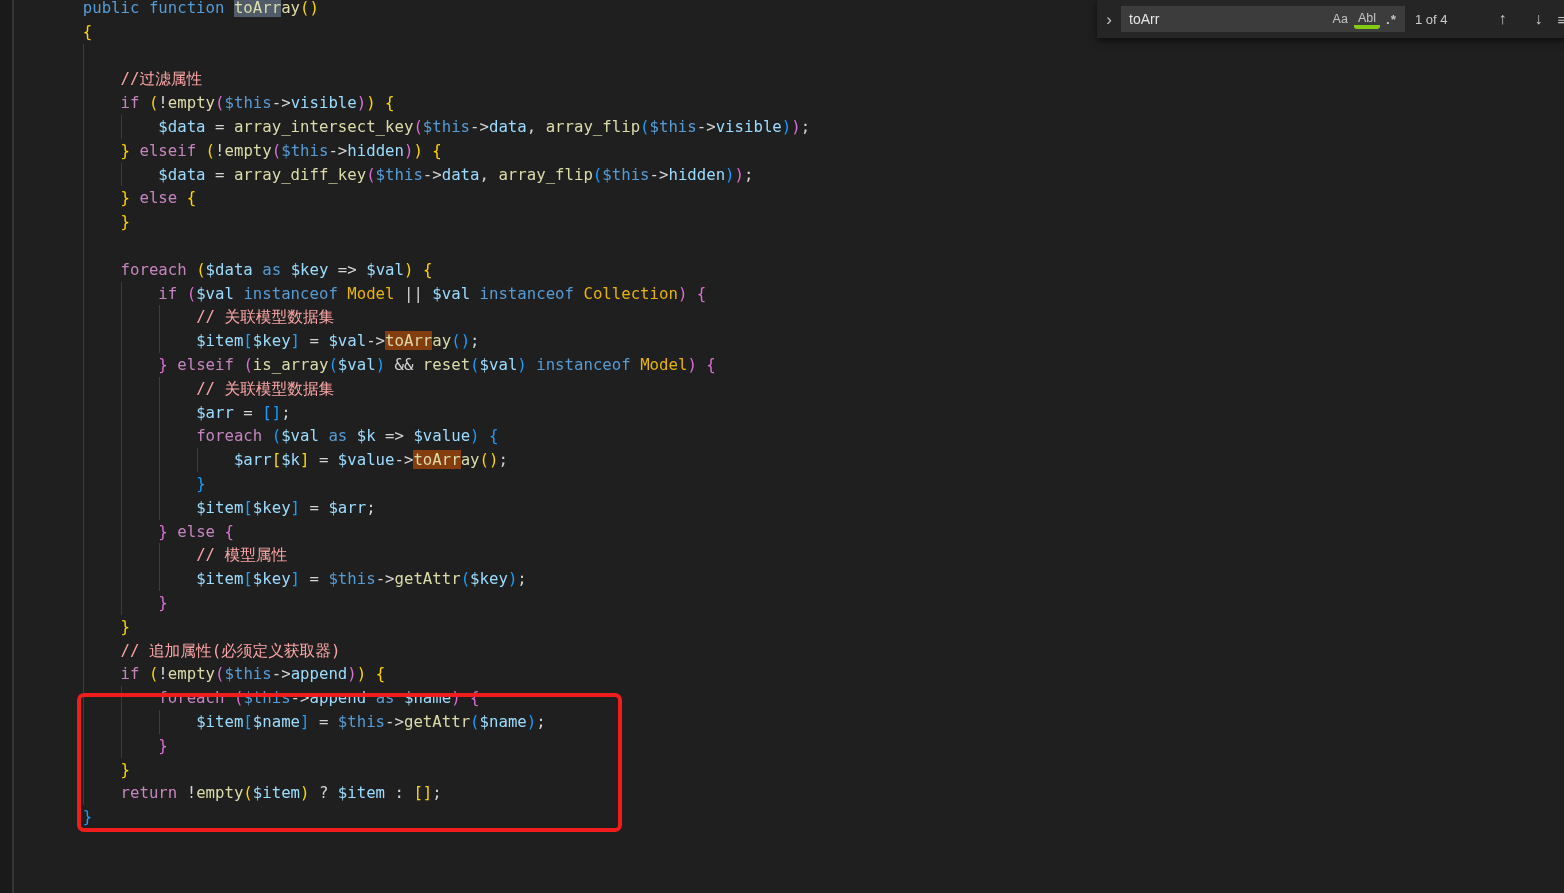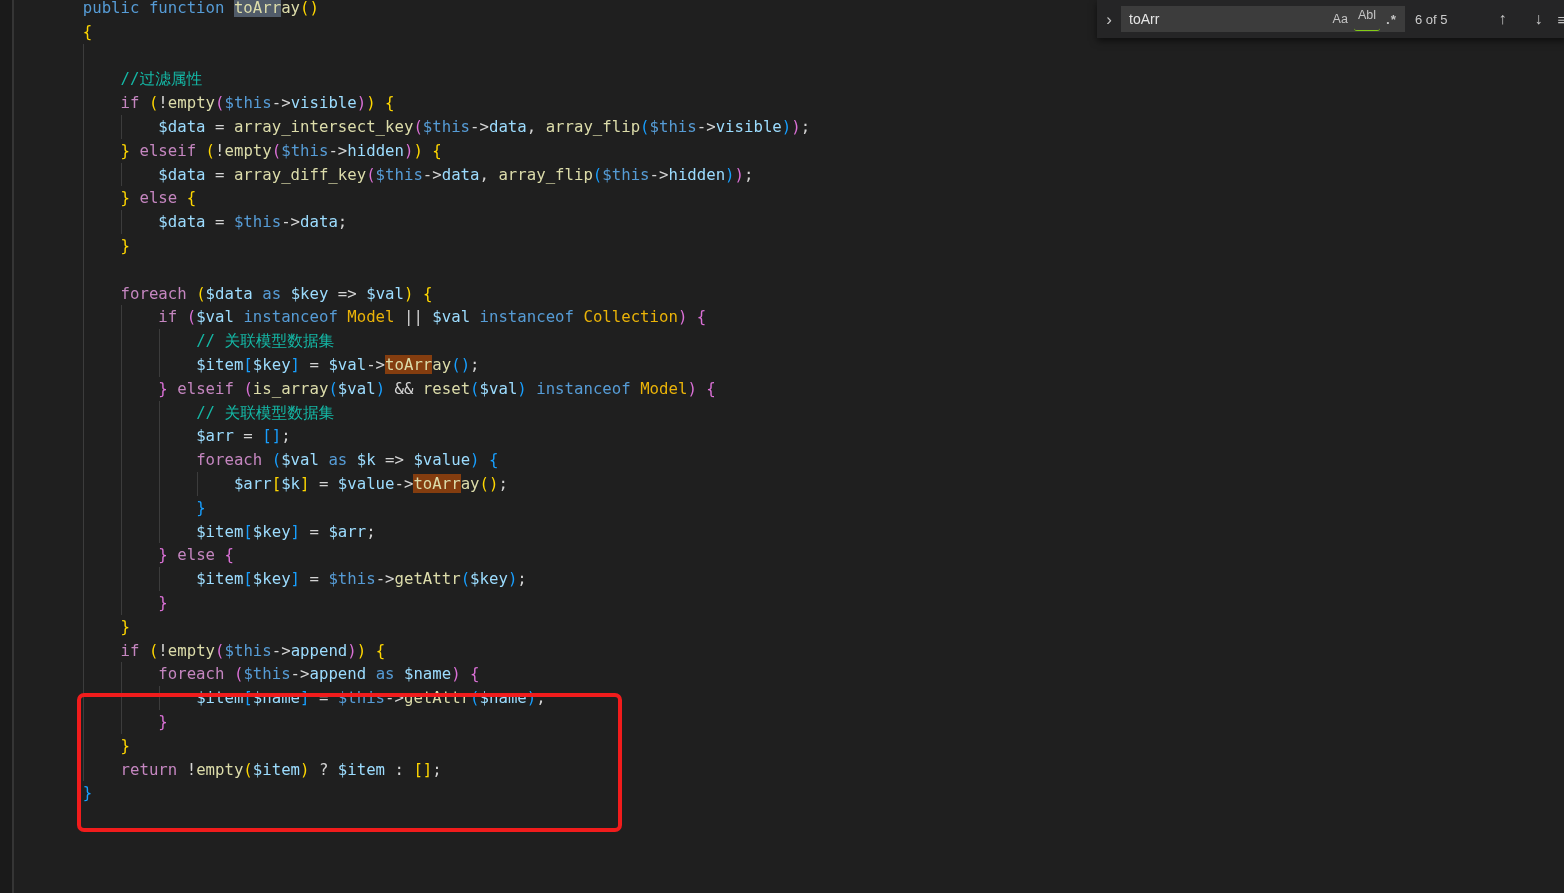--- a/index.html
+++ b/index.html
@@ -19,21 +19,21 @@
     font-family:"DejaVu Sans Mono",monospace;
     font-size:15.7px;color:#d4d4d4;
   }
   .line{position:relative;height:23.8px;line-height:23.8px;white-space:pre;padding-left:31px;}
   .guide{position:absolute;top:0;bottom:0;width:1px;background:#3c3c3c;}
   .tk-kw{color:#c586c0}
   .tk-st{color:#569cd6}
   .tk-fn{color:#dcdcaa}
   .tk-vr{color:#9cdcfe}
   .tk-cl{color:#eab308}
-  .tk-cm{color:#14b8a6}
+  .tk-cm{color:#fca5a5}
   .tk-op{color:#d4d4d4}
   .tk-b1{color:#ffd700}
   .tk-b2{color:#da70d6}
   .tk-b3{color:#179fff}
   .hl-cur{background:#515c6a;}
   .hl-find{background:rgba(234,92,0,.5);}
   
   .annotation{
     position:absolute;left:77px;top:693px;width:545px;height:139px;
     border:4px solid #f11c1c;border-radius:7px;box-sizing:border-box;
@@ -58,21 +58,21 @@
   .fw-input{
     flex:1 1 auto;min-width:0;background:transparent;border:none;outline:none;
     color:#e6e6e6;font-size:14px;font-family:"Liberation Sans",sans-serif;
     padding:0 0 0 8px;
   }
   .fw-opt{
     flex:0 0 auto;display:inline-block;text-align:center;color:#c5c5c5;
     padding:1px 4px;margin-left:2px;border-radius:3px;cursor:pointer;
     font-size:12.5px;
   }
-  .fw-opt.uline{border-bottom:1px solid #84cc16;padding-bottom:8px;}
+  .fw-opt.uline{border-bottom:4px solid #84cc16;padding-bottom:0;}
   .fw-opt.regex{font-weight:bold;letter-spacing:1px;font-size:13.5px;}
   .fw-results{margin-left:10px;white-space:nowrap;color:#cccccc;}
   .fw-nav{
     margin-left:14px;color:#c5c5c5;font-size:16px;cursor:pointer;
     width:22px;text-align:center;flex:0 0 auto;
   }
   .fw-nav.first{margin-left:44px;}
   .fw-sel{margin-left:8px;color:#c5c5c5;font-size:15px;flex:0 0 auto;}
 </style>
 </head>
@@ -83,38 +83,39 @@
   <div class="code" id="code">
       <div class="line"><span>    </span><span class="tk-st">public function </span><span class="tk-fn hl-cur">toArr</span><span class="tk-fn">ay</span><span class="tk-b1">()</span></div>
       <div class="line"><span>    </span><span class="tk-b1">{</span></div>
       <div class="line"><span class="guide" style="left: 68.9px;"></span></div>
       <div class="line"><span class="guide" style="left: 68.9px;"></span><span>        </span><span class="tk-cm">//过滤属性</span></div>
       <div class="line"><span class="guide" style="left: 68.9px;"></span><span>        </span><span class="tk-kw">if</span><span class="tk-op"> </span><span class="tk-b1">(</span><span class="tk-op">!</span><span class="tk-fn">empty</span><span class="tk-b2">(</span><span class="tk-st">$this</span><span class="tk-op">-&gt;</span><span class="tk-vr">visible</span><span class="tk-b2">)</span><span class="tk-b1">)</span><span class="tk-op"> </span><span class="tk-b1">{</span></div>
       <div class="line"><span class="guide" style="left: 68.9px;"></span><span class="guide" style="left: 106.8px;"></span><span>            </span><span class="tk-vr">$data</span><span class="tk-op"> = </span><span class="tk-fn">array_intersect_key</span><span class="tk-b2">(</span><span class="tk-st">$this</span><span class="tk-op">-&gt;</span><span class="tk-vr">data</span><span class="tk-op">, </span><span class="tk-fn">array_flip</span><span class="tk-b3">(</span><span class="tk-st">$this</span><span class="tk-op">-&gt;</span><span class="tk-vr">visible</span><span class="tk-b3">)</span><span class="tk-b2">)</span><span class="tk-op">;</span></div>
       <div class="line"><span class="guide" style="left: 68.9px;"></span><span>        </span><span class="tk-b1">}</span><span class="tk-op"> </span><span class="tk-kw">elseif</span><span class="tk-op"> </span><span class="tk-b1">(</span><span class="tk-op">!</span><span class="tk-fn">empty</span><span class="tk-b2">(</span><span class="tk-st">$this</span><span class="tk-op">-&gt;</span><span class="tk-vr">hidden</span><span class="tk-b2">)</span><span class="tk-b1">)</span><span class="tk-op"> </span><span class="tk-b1">{</span></div>
       <div class="line"><span class="guide" style="left: 68.9px;"></span><span class="guide" style="left: 106.8px;"></span><span>            </span><span class="tk-vr">$data</span><span class="tk-op"> = </span><span class="tk-fn">array_diff_key</span><span class="tk-b2">(</span><span class="tk-st">$this</span><span class="tk-op">-&gt;</span><span class="tk-vr">data</span><span class="tk-op">, </span><span class="tk-fn">array_flip</span><span class="tk-b3">(</span><span class="tk-st">$this</span><span class="tk-op">-&gt;</span><span class="tk-vr">hidden</span><span class="tk-b3">)</span><span class="tk-b2">)</span><span class="tk-op">;</span></div>
       <div class="line"><span class="guide" style="left: 68.9px;"></span><span>        </span><span class="tk-b1">}</span><span class="tk-op"> </span><span class="tk-kw">else</span><span class="tk-op"> </span><span class="tk-b1">{</span></div>
-      <div class="line"><span class="guide" style="left: 68.9px;"></span><span class="guide" style="left: 106.8px;"></span><span>            </span><span class="tk-vr">$data</span><span class="tk-op"> = </span><span class="tk-st">$this</span><span class="tk-op">-&gt;</span><span class="tk-vr">data</span><span class="tk-op">;</span></div>
       <div class="line"><span class="guide" style="left: 68.9px;"></span><span>        </span><span class="tk-b1">}</span></div>
       <div class="line"><span class="guide" style="left: 68.9px;"></span></div>
       <div class="line"><span class="guide" style="left: 68.9px;"></span><span>        </span><span class="tk-kw">foreach</span><span class="tk-op"> </span><span class="tk-b1">(</span><span class="tk-vr">$data</span><span class="tk-op"> </span><span class="tk-st">as</span><span class="tk-op"> </span><span class="tk-vr">$key</span><span class="tk-op"> =&gt; </span><span class="tk-vr">$val</span><span class="tk-b1">)</span><span class="tk-op"> </span><span class="tk-b1">{</span></div>
       <div class="line"><span class="guide" style="left: 68.9px;"></span><span class="guide" style="left: 106.8px;"></span><span>            </span><span class="tk-kw">if</span><span class="tk-op"> </span><span class="tk-b2">(</span><span class="tk-vr">$val</span><span class="tk-op"> </span><span class="tk-st">instanceof</span><span class="tk-op"> </span><span class="tk-cl">Model</span><span class="tk-op"> || </span><span class="tk-vr">$val</span><span class="tk-op"> </span><span class="tk-st">instanceof</span><span class="tk-op"> </span><span class="tk-cl">Collection</span><span class="tk-b2">)</span><span class="tk-op"> </span><span class="tk-b2">{</span></div>
       <div class="line"><span class="guide" style="left: 68.9px;"></span><span class="guide" style="left: 106.8px;"></span><span class="guide" style="left: 144.7px;"></span><span>                </span><span class="tk-cm">// 关联模型数据集</span></div>
       <div class="line"><span class="guide" style="left: 68.9px;"></span><span class="guide" style="left: 106.8px;"></span><span class="guide" style="left: 144.7px;"></span><span>                </span><span class="tk-vr">$item</span><span class="tk-b3">[</span><span class="tk-vr">$key</span><span class="tk-b3">]</span><span class="tk-op"> = </span><span class="tk-vr">$val</span><span class="tk-op">-&gt;</span><span class="tk-fn hl-find">toArr</span><span class="tk-fn">ay</span><span class="tk-b3">()</span><span class="tk-op">;</span></div>
       <div class="line"><span class="guide" style="left: 68.9px;"></span><span class="guide" style="left: 106.8px;"></span><span>            </span><span class="tk-b2">}</span><span class="tk-op"> </span><span class="tk-kw">elseif</span><span class="tk-op"> </span><span class="tk-b2">(</span><span class="tk-fn">is_array</span><span class="tk-b3">(</span><span class="tk-vr">$val</span><span class="tk-b3">)</span><span class="tk-op"> &amp;&amp; </span><span class="tk-fn">reset</span><span class="tk-b3">(</span><span class="tk-vr">$val</span><span class="tk-b3">)</span><span class="tk-op"> </span><span class="tk-st">instanceof</span><span class="tk-op"> </span><span class="tk-cl">Model</span><span class="tk-b2">)</span><span class="tk-op"> </span><span class="tk-b2">{</span></div>
       <div class="line"><span class="guide" style="left: 68.9px;"></span><span class="guide" style="left: 106.8px;"></span><span class="guide" style="left: 144.7px;"></span><span>                </span><span class="tk-cm">// 关联模型数据集</span></div>
       <div class="line"><span class="guide" style="left: 68.9px;"></span><span class="guide" style="left: 106.8px;"></span><span class="guide" style="left: 144.7px;"></span><span>                </span><span class="tk-vr">$arr</span><span class="tk-op"> = </span><span class="tk-b3">[]</span><span class="tk-op">;</span></div>
       <div class="line"><span class="guide" style="left: 68.9px;"></span><span class="guide" style="left: 106.8px;"></span><span class="guide" style="left: 144.7px;"></span><span>                </span><span class="tk-kw">foreach</span><span class="tk-op"> </span><span class="tk-b3">(</span><span class="tk-vr">$val</span><span class="tk-op"> </span><span class="tk-st">as</span><span class="tk-op"> </span><span class="tk-vr">$k</span><span class="tk-op"> =&gt; </span><span class="tk-vr">$value</span><span class="tk-b3">)</span><span class="tk-op"> </span><span class="tk-b3">{</span></div>
       <div class="line"><span class="guide" style="left: 68.9px;"></span><span class="guide" style="left: 106.8px;"></span><span class="guide" style="left: 144.7px;"></span><span class="guide" style="left: 182.6px;"></span><span>                    </span><span class="tk-vr">$arr</span><span class="tk-b1">[</span><span class="tk-vr">$k</span><span class="tk-b1">]</span><span class="tk-op"> = </span><span class="tk-vr">$value</span><span class="tk-op">-&gt;</span><span class="tk-fn hl-find">toArr</span><span class="tk-fn">ay</span><span class="tk-b1">()</span><span class="tk-op">;</span></div>
       <div class="line"><span class="guide" style="left: 68.9px;"></span><span class="guide" style="left: 106.8px;"></span><span class="guide" style="left: 144.7px;"></span><span>                </span><span class="tk-b3">}</span></div>
       <div class="line"><span class="guide" style="left: 68.9px;"></span><span class="guide" style="left: 106.8px;"></span><span class="guide" style="left: 144.7px;"></span><span>                </span><span class="tk-vr">$item</span><span class="tk-b3">[</span><span class="tk-vr">$key</span><span class="tk-b3">]</span><span class="tk-op"> = </span><span class="tk-vr">$arr</span><span class="tk-op">;</span></div>
       <div class="line"><span class="guide" style="left: 68.9px;"></span><span class="guide" style="left: 106.8px;"></span><span>            </span><span class="tk-b2">}</span><span class="tk-op"> </span><span class="tk-kw">else</span><span class="tk-op"> </span><span class="tk-b2">{</span></div>
+      <div class="line"><span class="guide" style="left: 68.9px;"></span><span class="guide" style="left: 106.8px;"></span><span class="guide" style="left: 144.7px;"></span><span>                </span><span class="tk-cm">// 模型属性</span></div>
       <div class="line"><span class="guide" style="left: 68.9px;"></span><span class="guide" style="left: 106.8px;"></span><span class="guide" style="left: 144.7px;"></span><span>                </span><span class="tk-vr">$item</span><span class="tk-b3">[</span><span class="tk-vr">$key</span><span class="tk-b3">]</span><span class="tk-op"> = </span><span class="tk-st">$this</span><span class="tk-op">-&gt;</span><span class="tk-fn">getAttr</span><span class="tk-b3">(</span><span class="tk-vr">$key</span><span class="tk-b3">)</span><span class="tk-op">;</span></div>
       <div class="line"><span class="guide" style="left: 68.9px;"></span><span class="guide" style="left: 106.8px;"></span><span>            </span><span class="tk-b2">}</span></div>
       <div class="line"><span class="guide" style="left: 68.9px;"></span><span>        </span><span class="tk-b1">}</span></div>
+      <div class="line"><span class="guide" style="left: 68.9px;"></span><span>        </span><span class="tk-cm">// 追加属性(必须定义获取器)</span></div>
       <div class="line"><span class="guide" style="left: 68.9px;"></span><span>        </span><span class="tk-kw">if</span><span class="tk-op"> </span><span class="tk-b1">(</span><span class="tk-op">!</span><span class="tk-fn">empty</span><span class="tk-b2">(</span><span class="tk-st">$this</span><span class="tk-op">-&gt;</span><span class="tk-vr">append</span><span class="tk-b2">)</span><span class="tk-b1">)</span><span class="tk-op"> </span><span class="tk-b1">{</span></div>
       <div class="line"><span class="guide" style="left: 68.9px;"></span><span class="guide" style="left: 106.8px;"></span><span>            </span><span class="tk-kw">foreach</span><span class="tk-op"> </span><span class="tk-b2">(</span><span class="tk-st">$this</span><span class="tk-op">-&gt;</span><span class="tk-vr">append</span><span class="tk-op"> </span><span class="tk-st">as</span><span class="tk-op"> </span><span class="tk-vr">$name</span><span class="tk-b2">)</span><span class="tk-op"> </span><span class="tk-b2">{</span></div>
       <div class="line"><span class="guide" style="left: 68.9px;"></span><span class="guide" style="left: 106.8px;"></span><span class="guide" style="left: 144.7px;"></span><span>                </span><span class="tk-vr">$item</span><span class="tk-b3">[</span><span class="tk-vr">$name</span><span class="tk-b3">]</span><span class="tk-op"> = </span><span class="tk-st">$this</span><span class="tk-op">-&gt;</span><span class="tk-fn">getAttr</span><span class="tk-b3">(</span><span class="tk-vr">$name</span><span class="tk-b3">)</span><span class="tk-op">;</span></div>
       <div class="line"><span class="guide" style="left: 68.9px;"></span><span class="guide" style="left: 106.8px;"></span><span>            </span><span class="tk-b2">}</span></div>
       <div class="line"><span class="guide" style="left: 68.9px;"></span><span>        </span><span class="tk-b1">}</span></div>
       <div class="line"><span class="guide" style="left: 68.9px;"></span><span>        </span><span class="tk-kw">return</span><span class="tk-op"> !</span><span class="tk-fn">empty</span><span class="tk-b1">(</span><span class="tk-vr">$item</span><span class="tk-b1">)</span><span class="tk-op"> ? </span><span class="tk-vr">$item</span><span class="tk-op"> : </span><span class="tk-b1">[]</span><span class="tk-op">;</span></div>
       <div class="line"><span>    </span><span class="tk-b3">}</span></div>
     </div>
 
   <div class="annotation"></div>
@@ -122,18 +123,18 @@
   <div class="find-widget">
     <div class="fw-toggle">
       <span>›</span>
     </div>
     <div class="fw-input-box">
       <input class="fw-input" value="toArr" style="">
       <span class="fw-opt">Aa</span>
       <span class="fw-opt uline">Abl</span>
       <span class="fw-opt regex">.*</span>
     </div>
-    <span class="fw-results">6 of 5</span>
+    <span class="fw-results">1 of 4</span>
     <span class="fw-nav first">↑</span>
     <span class="fw-nav">↓</span>
     <span class="fw-sel">≡</span>
   </div>
 </div>
 
 </body></html>

